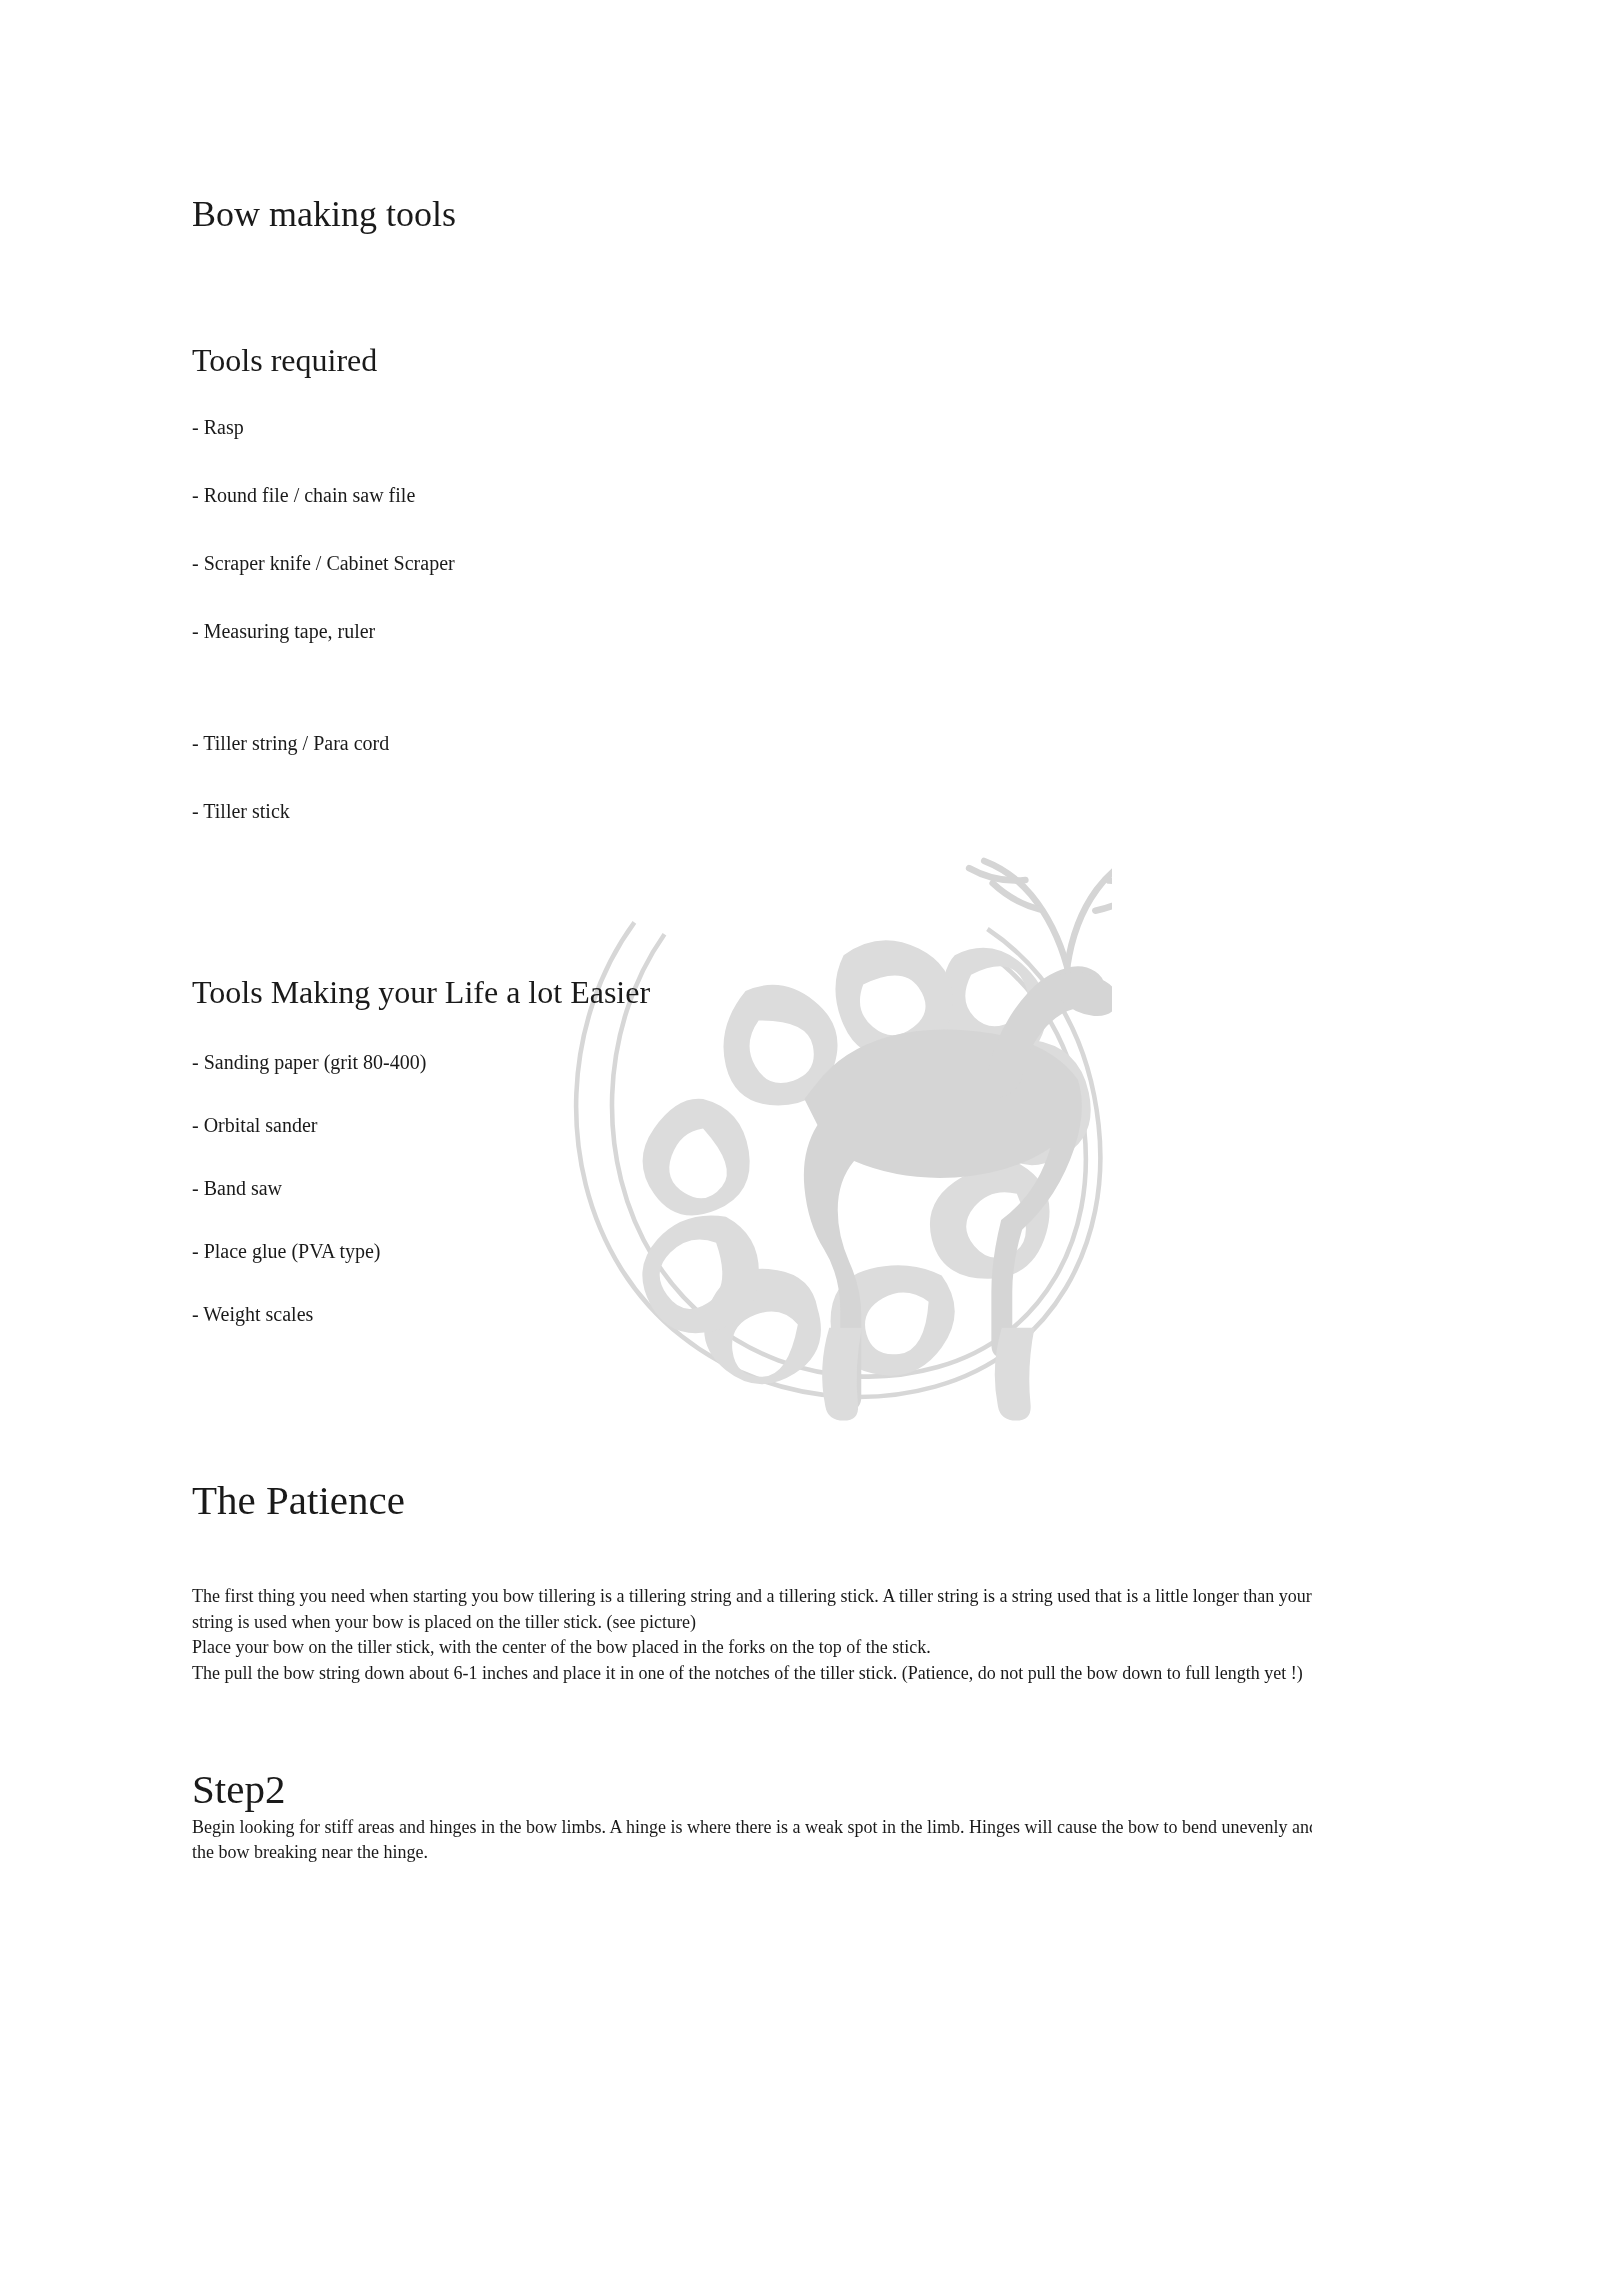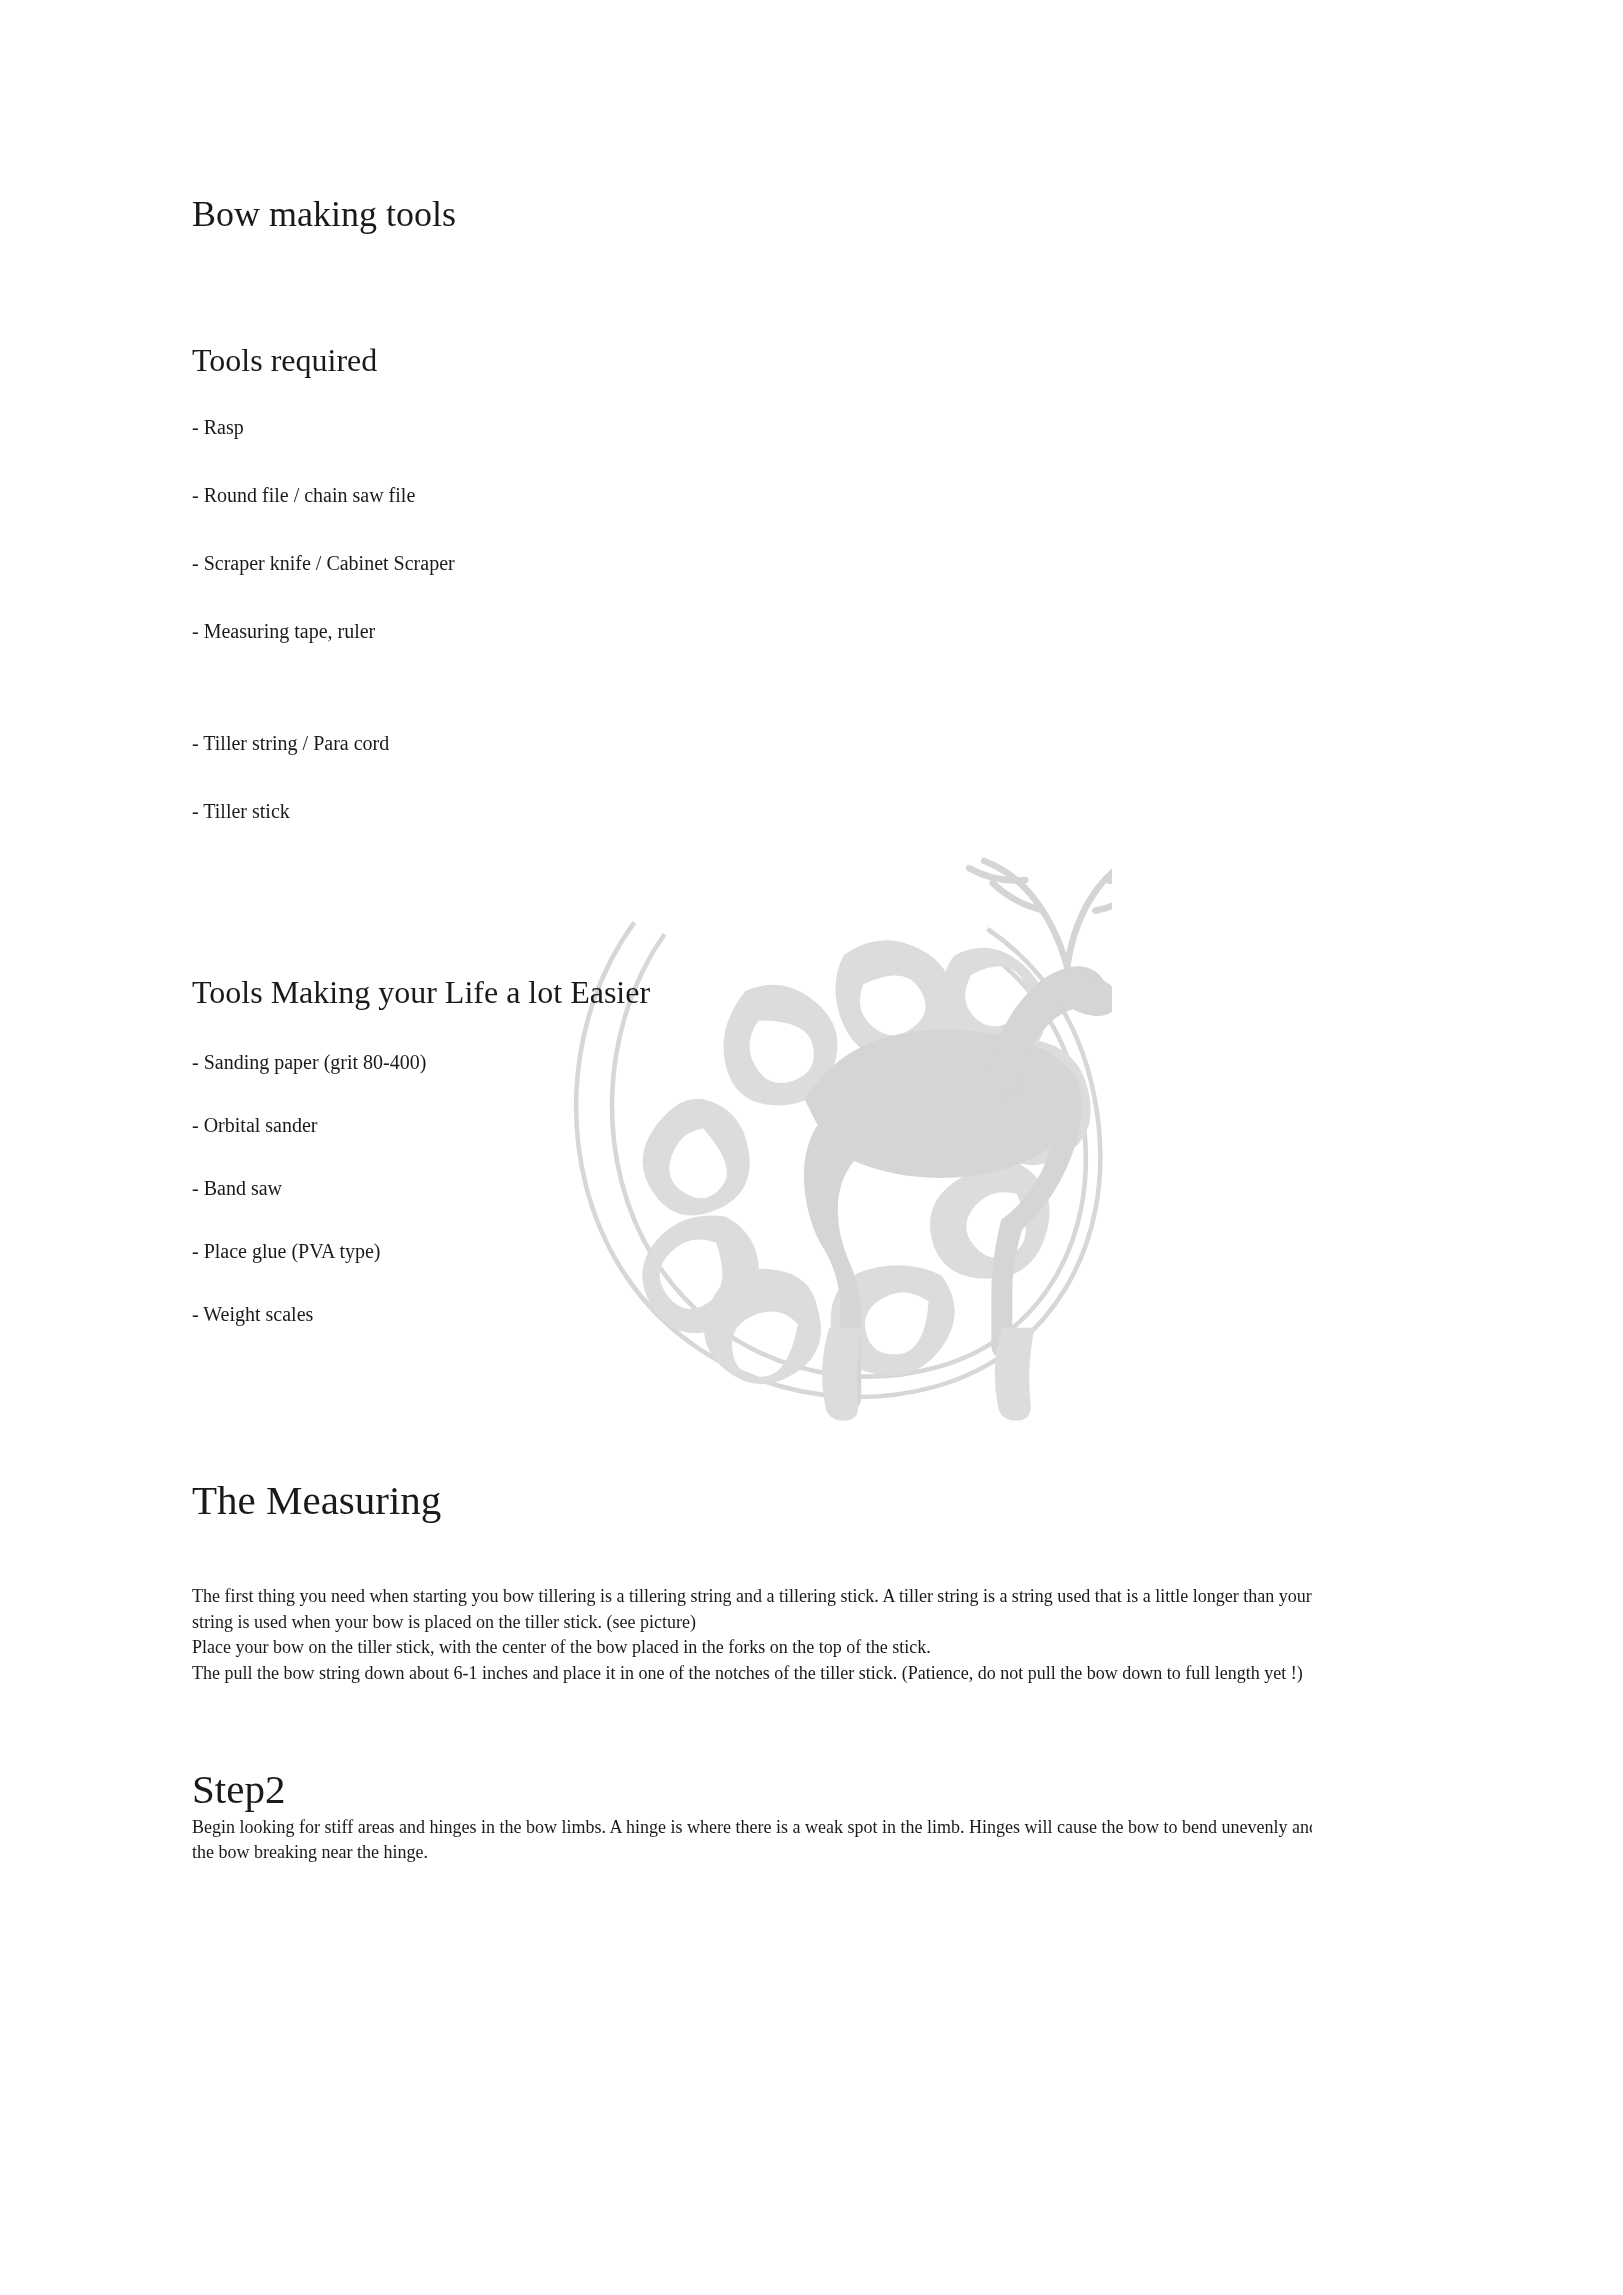--- a/index.html
+++ b/index.html
@@ -186,21 +186,21 @@
     <p class="item">- Orbital sander</p>
     <div class="gap-d"></div>
     <p class="item">- Band saw</p>
     <div class="gap-d"></div>
     <p class="item">- Place glue (PVA type)</p>
     <div class="gap-d"></div>
     <p class="item">- Weight scales</p>
 
     <div class="gap-b"></div>
 
-    <h2 class="bigsec">The Measuring</h2>
+    <h2 class="bigsec">The Patience</h2>
 
     <div class="gap-e"></div>
     <p class="body">The first thing you need when starting you bow tillering is a tillering string and a tillering stick. A tiller string is a string used that is a little longer than your bow. The Tiller string is used when your bow is placed on the tiller stick. (see picture)</p>
     <p class="body">Place your bow on the tiller stick, with the center of the bow placed in the forks on the top of the stick.</p>
     <p class="body">The pull the bow string down about 6-1 inches and place it in one of the notches of the tiller stick. (Patience, do not pull the bow down to full length yet !)</p>
 
     <div class="gap-c"></div>
 
     <h2 class="bigsec">Step2</h2>
     <p class="body">Begin looking for stiff areas and hinges in the bow limbs. A hinge is where there is a weak spot in the limb. Hinges will cause the bow to bend unevenly and will result in the bow breaking near the hinge.</p>

